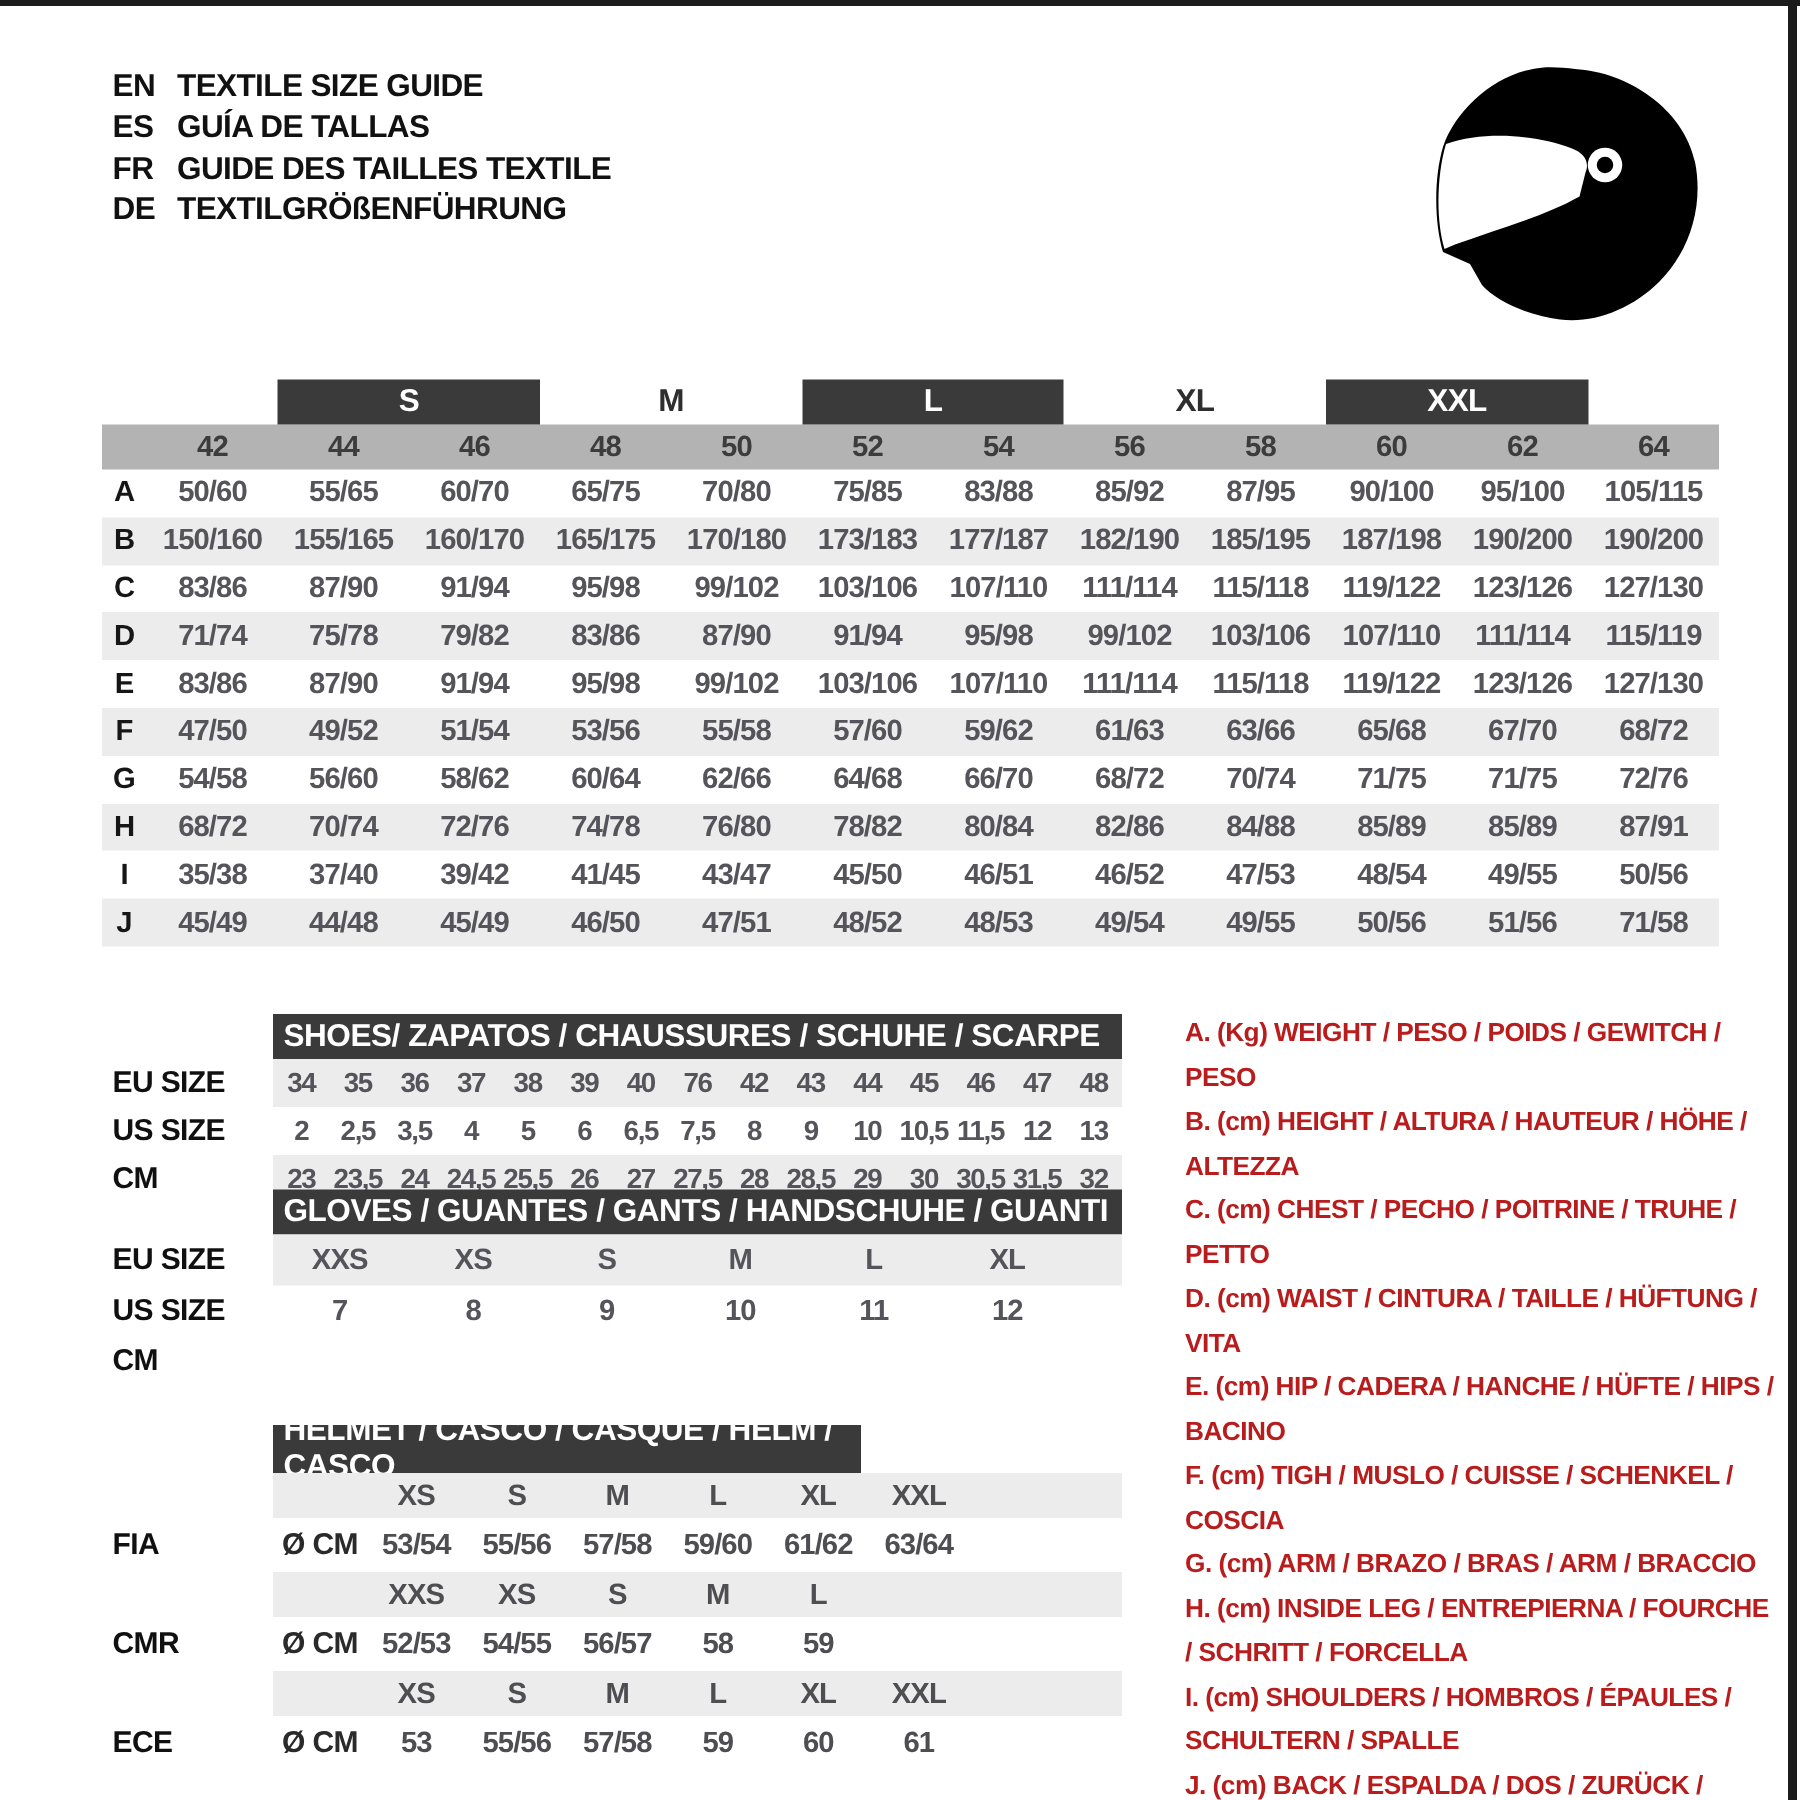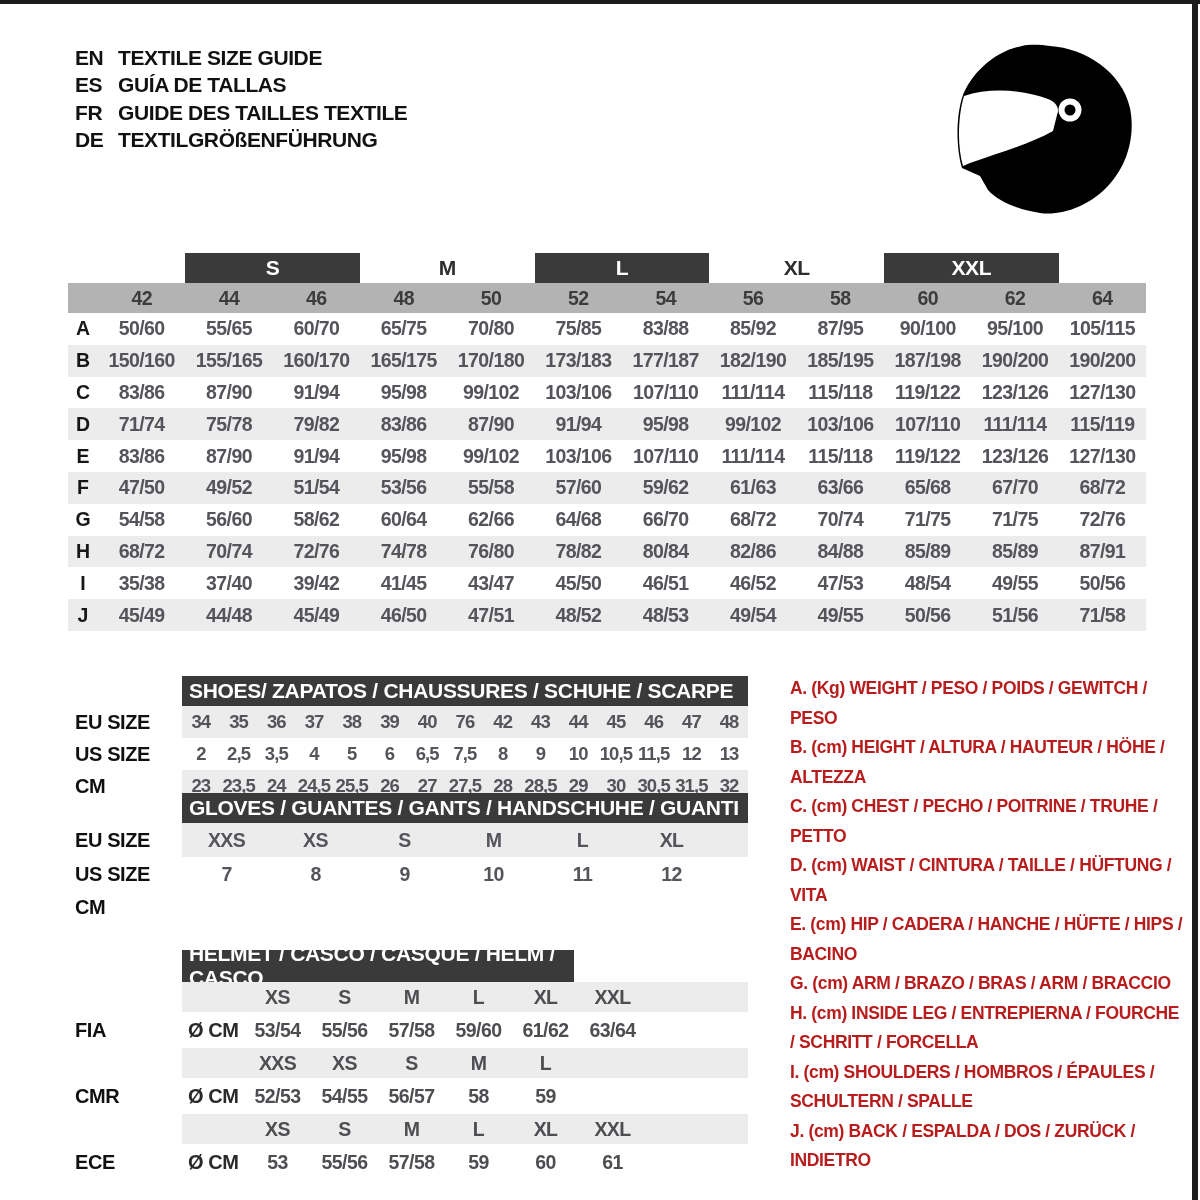--- a/index.html
+++ b/index.html
@@ -456,18 +456,19 @@
         </div>
       </div>
   </div>
 
   <div class="legend" id="legend">
       <div class="legend-item">A. (Kg) WEIGHT / PESO / POIDS / GEWITCH / PESO</div>
       <div class="legend-item">B. (cm) HEIGHT / ALTURA / HAUTEUR / HÖHE / ALTEZZA</div>
       <div class="legend-item">C. (cm) CHEST / PECHO / POITRINE / TRUHE / PETTO</div>
       <div class="legend-item">D. (cm) WAIST / CINTURA / TAILLE / HÜFTUNG / VITA</div>
       <div class="legend-item">E. (cm) HIP / CADERA / HANCHE / HÜFTE / HIPS / BACINO</div>
+      <div class="legend-item">F. (cm) TIGH / MUSLO / CUISSE / SCHENKEL / COSCIA</div>
       <div class="legend-item">G. (cm) ARM / BRAZO / BRAS / ARM / BRACCIO</div>
       <div class="legend-item">H. (cm) INSIDE LEG / ENTREPIERNA / FOURCHE / SCHRITT / FORCELLA</div>
       <div class="legend-item">I. (cm) SHOULDERS / HOMBROS / ÉPAULES / SCHULTERN / SPALLE</div>
       <div class="legend-item">J. (cm) BACK / ESPALDA / DOS / ZURÜCK / INDIETRO</div>
     </div>
 </div>
 
 </body></html>

